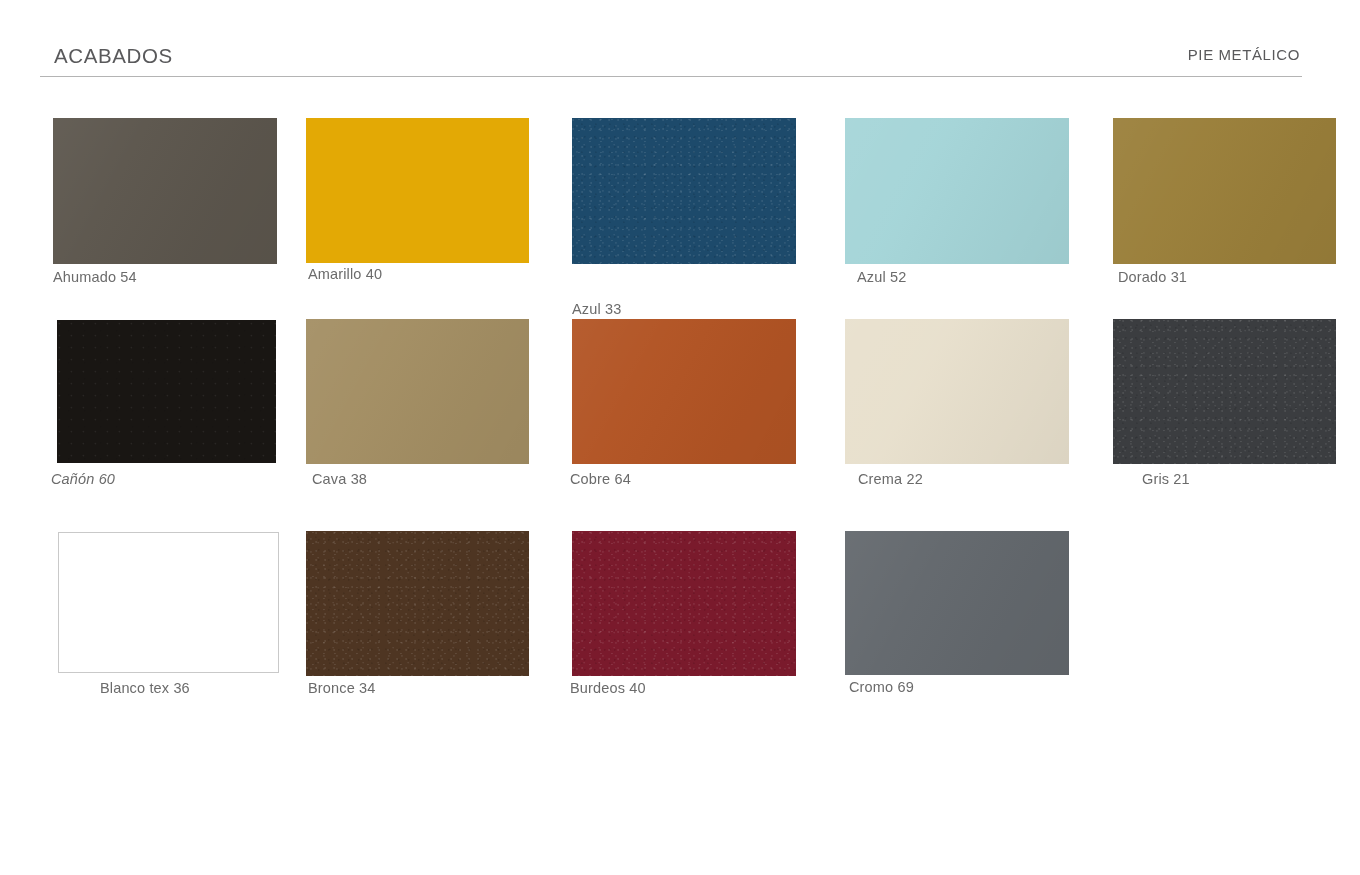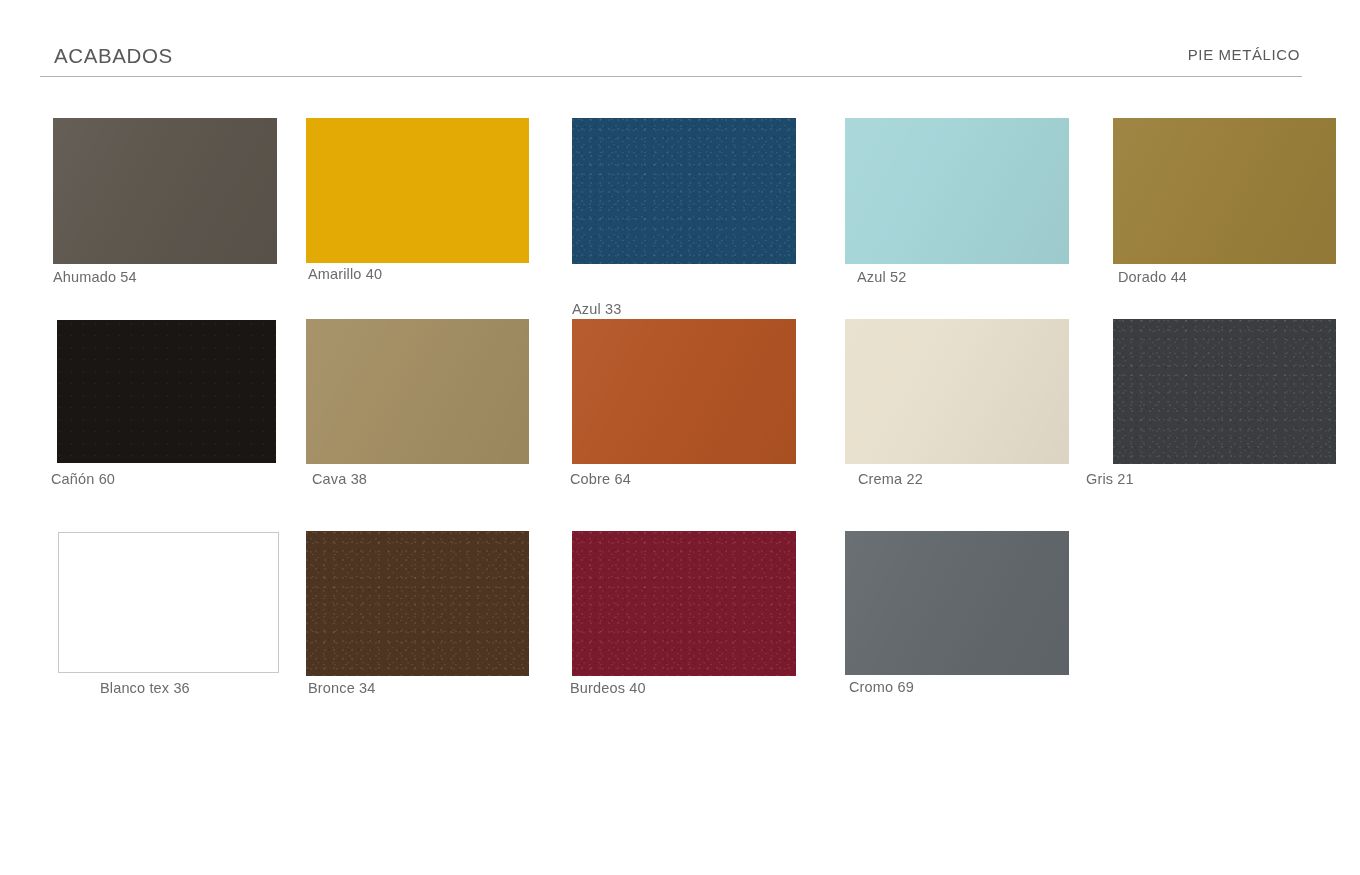--- a/index.html
+++ b/index.html
@@ -136,41 +136,41 @@
     <div class="cell" style="left: 0px; top: 0px;">
       <div class="swatch grain" style="left: 572px; top: 118px; width: 224px; height: 146px; background: rgb(29, 74, 107);"></div>
       <div class="swatch-label" style="left: 572px; top: 269px; margin-top: 32px;">Azul 33</div>
     </div>
     <div class="cell" style="left: 0px; top: 0px;">
       <div class="swatch sheen" style="left: 845px; top: 118px; width: 224px; height: 146px; background: rgb(165, 213, 216);"></div>
       <div class="swatch-label" style="left: 857px; top: 269px;">Azul 52</div>
     </div>
     <div class="cell" style="left: 0px; top: 0px;">
       <div class="swatch sheen" style="left: 1113px; top: 118px; width: 223px; height: 146px; background: rgb(154, 127, 58);"></div>
-      <div class="swatch-label" style="left: 1118px; top: 269px;">Dorado 44</div>
+      <div class="swatch-label" style="left: 1118px; top: 269px;">Dorado 31</div>
     </div>
     <div class="cell" style="left: 0px; top: 0px;">
       <div class="swatch grain-soft" style="left: 57px; top: 320px; width: 219px; height: 143px; background: rgb(25, 22, 19);"></div>
-      <div class="swatch-label" style="left: 51px; top: 471px;">Cañón 60</div>
+      <div class="swatch-label" style="left: 51px; top: 471px; font-style: italic;">Cañón 60</div>
     </div>
     <div class="cell" style="left: 0px; top: 0px;">
       <div class="swatch sheen" style="left: 306px; top: 319px; width: 223px; height: 145px; background: rgb(163, 142, 99);"></div>
       <div class="swatch-label" style="left: 312px; top: 471px;">Cava 38</div>
     </div>
     <div class="cell" style="left: 0px; top: 0px;">
       <div class="swatch sheen" style="left: 572px; top: 319px; width: 224px; height: 145px; background: rgb(178, 84, 36);"></div>
       <div class="swatch-label" style="left: 570px; top: 471px;">Cobre 64</div>
     </div>
     <div class="cell" style="left: 0px; top: 0px;">
       <div class="swatch sheen" style="left: 845px; top: 319px; width: 224px; height: 145px; background: rgb(232, 224, 205);"></div>
       <div class="swatch-label" style="left: 858px; top: 471px;">Crema 22</div>
     </div>
     <div class="cell" style="left: 0px; top: 0px;">
       <div class="swatch grain" style="left: 1113px; top: 319px; width: 223px; height: 145px; background: rgb(59, 61, 64);"></div>
-      <div class="swatch-label" style="left: 1086px; top: 471px; text-align: right;">Gris 21</div>
+      <div class="swatch-label" style="left: 1142px; top: 471px; text-align: right;">Gris 21</div>
     </div>
     <div class="cell" style="left: 0px; top: 0px;">
       <div class="swatch bordered" style="left: 58px; top: 532px; width: 221px; height: 141px; background: rgb(255, 255, 255);"></div>
       <div class="swatch-label" style="left: 60px; top: 680px; margin-left: 40px;">Blanco tex 36</div>
     </div>
     <div class="cell" style="left: 0px; top: 0px;">
       <div class="swatch grain" style="left: 306px; top: 531px; width: 223px; height: 145px; background: rgb(78, 53, 34);"></div>
       <div class="swatch-label" style="left: 308px; top: 680px;">Bronce 34</div>
     </div>
     <div class="cell" style="left: 0px; top: 0px;">

